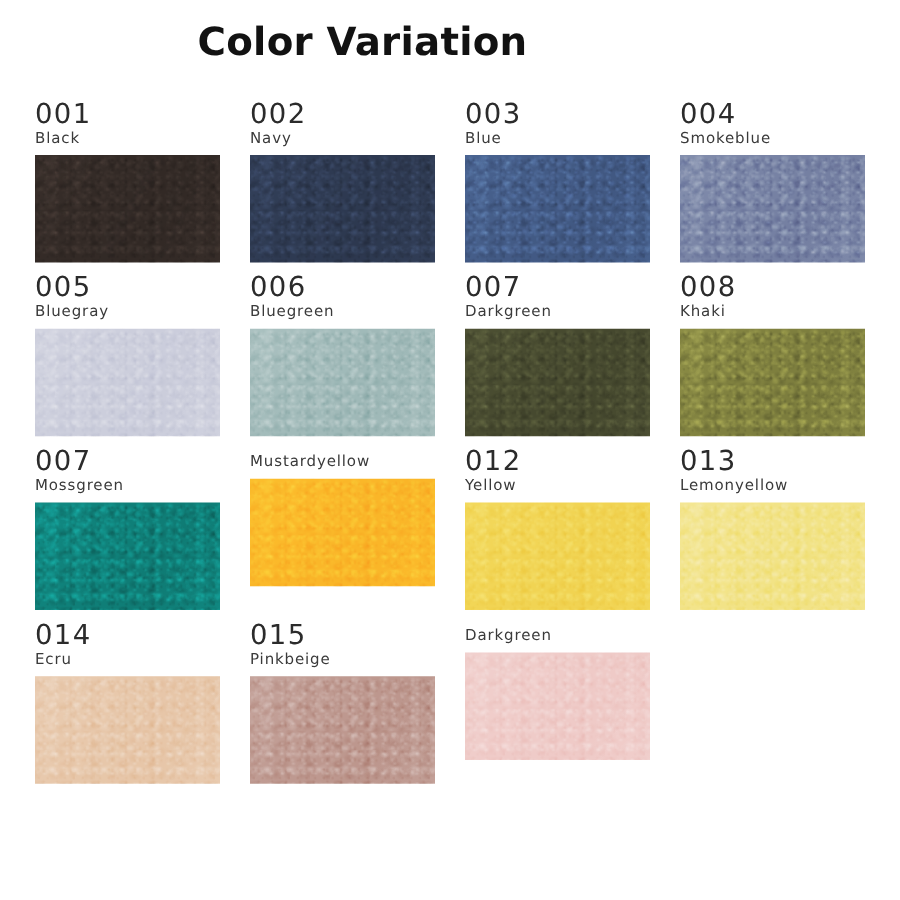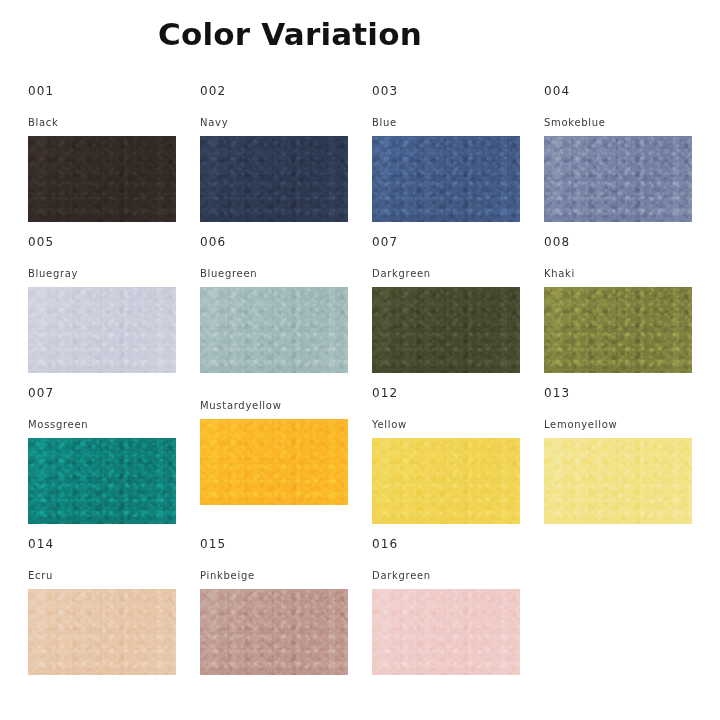--- a/index.html
+++ b/index.html
@@ -56,39 +56,39 @@
   }
 
   .cell {
     width: 148px;
     display: block;
   }
 
   .code {
     display: block;
     font-family: "DejaVu Sans", sans-serif;
-    font-size: 12px;
+    font-size: 22px;
     font-weight: 400;
     letter-spacing: 1.1px;
     color: #2b2b2b;
     line-height: 19px;
     height: 19px;
     white-space: nowrap;
   }
 
   .cname {
     display: block;
     font-family: "DejaVu Sans", sans-serif;
-    font-size: 10px;
+    font-size: 12px;
     font-weight: 400;
     letter-spacing: 0.7px;
     color: #3a3a3a;
     line-height: 17px;
     height: 17px;
-    margin-top: 13px;
+    margin-top: 1px;
     white-space: nowrap;
     overflow: hidden;
   }
 
   
   .swatch {
     position: relative;
     width: 148px;
     height: 86px;
     margin-top: 5px;
@@ -278,21 +278,20 @@
       <div class="cell">
         <span class="code">015</span>
         <span class="cname">Pinkbeige</span>
         <div class="swatch" style="background-color: rgb(191, 154, 145);">
           <div class="grain"></div>
           <div class="grain2"></div>
           <div class="sheen"></div>
         </div>
       </div>
       <div class="cell">
-        <span class="code">016</span>
         <span class="cname">Darkgreen</span>
         <div class="swatch" style="background-color: rgb(240, 204, 201);">
           <div class="grain"></div>
           <div class="grain2"></div>
           <div class="sheen"></div>
         </div>
       </div>
     </div>
 
 </div>

